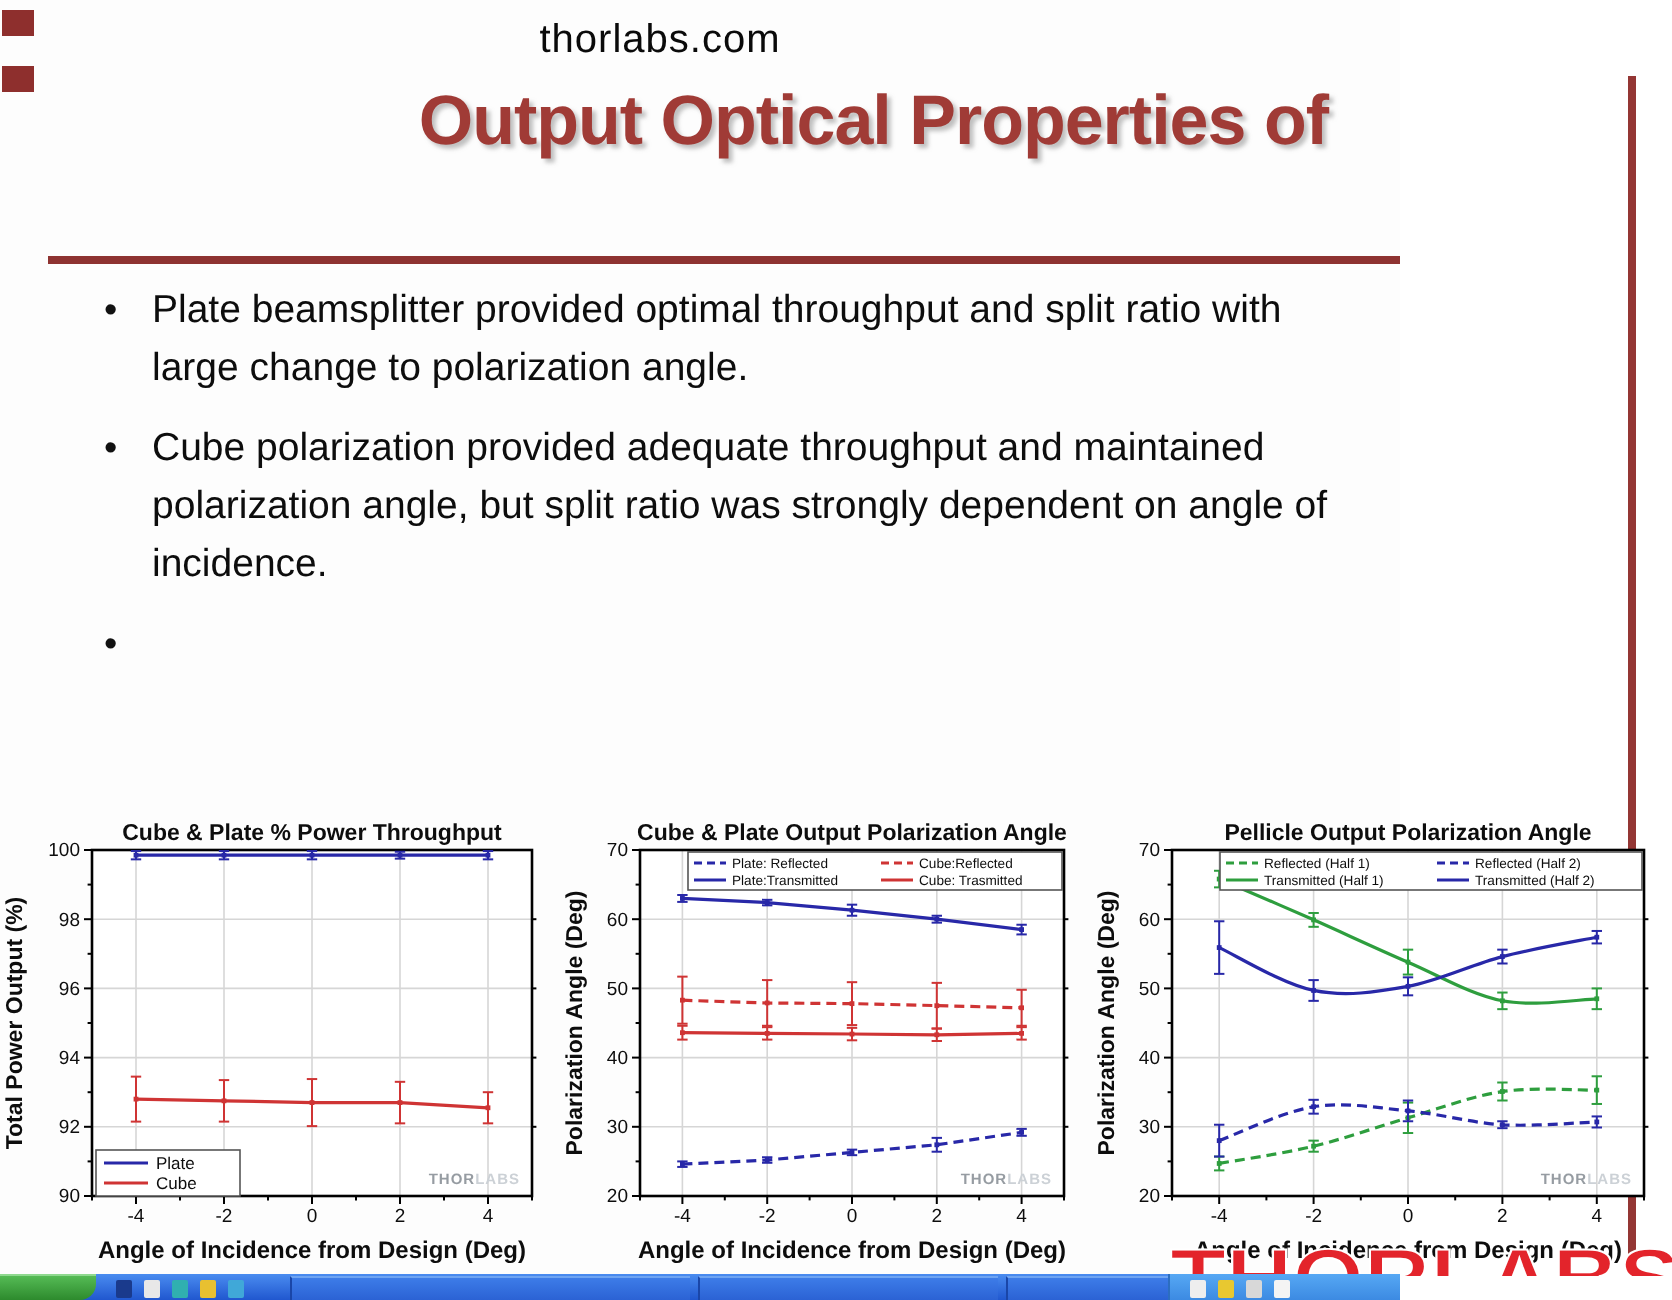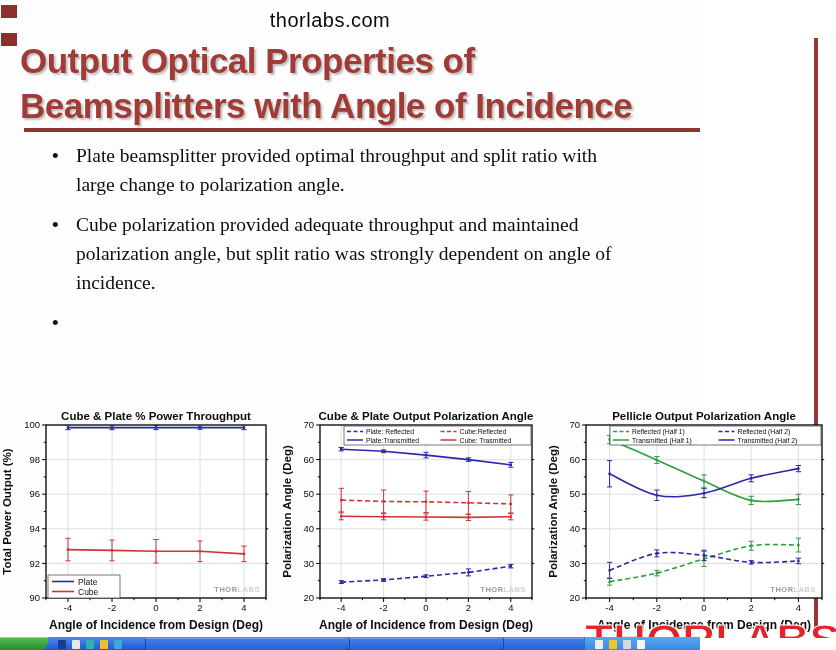--- a/index.html
+++ b/index.html
@@ -6,31 +6,31 @@
   html,body { width:836px; height:650px; overflow:hidden; background:#fff;
     font-family:"Liberation Sans", sans-serif; }
   .stage { position:relative; width:700px; height:650px; background:#fdfdfd; }
 
   .site-label { position:absolute; top:9px; left:0; right:40px; text-align:center;
     font-size:20px; color:#0a0a0a; letter-spacing:0.5px; }
 
   .edge-marker { position:absolute; left:1px; width:16px; height:13px; background:#8e2f2d; }
   .edge-marker.m1 { top:5px; } .edge-marker.m2 { top:33px; }
 
-  .slide-title { position:absolute; top:38px; left:20px; right:36px; text-align:left;
+  .slide-title { position:absolute; top:38px; left:20px; right:36px; text-align:right;
     font-size:35px; font-weight:bold; line-height:45px; color:#a03b36;
     text-shadow:2px 2px 2px rgba(140,140,140,0.55); letter-spacing:-0.5px; }
 
   .title-rule { position:absolute; top:128px; left:24px; right:0; height:4px; background:#8e3331; }
   .vert-rule  { position:absolute; left:814px; top:38px; width:4px; height:594px; background:#943634; }
 
   .bullets { position:absolute; top:141px; left:52px; width:724px; }
   .bullet-item { display:flex; margin-bottom:11px; }
   .bullet-dot { width:24px; flex:0 0 24px; font-size:19px; line-height:29px; color:#111; }
-  .bullet-text { font-size:19.5px; line-height:29px; color:#0d0d0d; white-space:pre-line;font-family:Liberation Serif, serif; }
+  .bullet-text { font-size:19.5px; line-height:29px; color:#0d0d0d; white-space:pre-line; }
 
   .charts-row { position:absolute; top:409px; left:2px; display:flex; }
   .chart { background:transparent; }
   .chart + .chart { margin-left:8px; }
   svg text { font-family:"Liberation Sans", sans-serif; }
 
   .big-logo { position:absolute; left:585px; top:624px; width:251px; height:14px;
     overflow:hidden; }
   .big-logo span { display:block; margin-top:-8px; font-size:41px; font-weight:bold;
     letter-spacing:0px; color:#e3242b; transform:scaleX(1.12); transform-origin:left;
@@ -54,21 +54,20 @@
 
 <div class="stage">
 
   <div class="site-label">thorlabs.com</div>
 
   <div class="edge-marker m1"></div>
   <div class="edge-marker m2"></div>
 
   <div class="slide-title">
     <div>Output Optical Properties of</div>
-    <div>Beamsplitters with Angle of Incidence</div>
   </div>
 
   <div class="title-rule"></div>
   <div class="vert-rule"></div>
 
   <div class="bullets">
     <div class="bullet-item">
       <div class="bullet-dot">•</div>
       <div class="bullet-text">Plate beamsplitter provided optimal throughput and split ratio with
 large change to polarization angle.</div>

